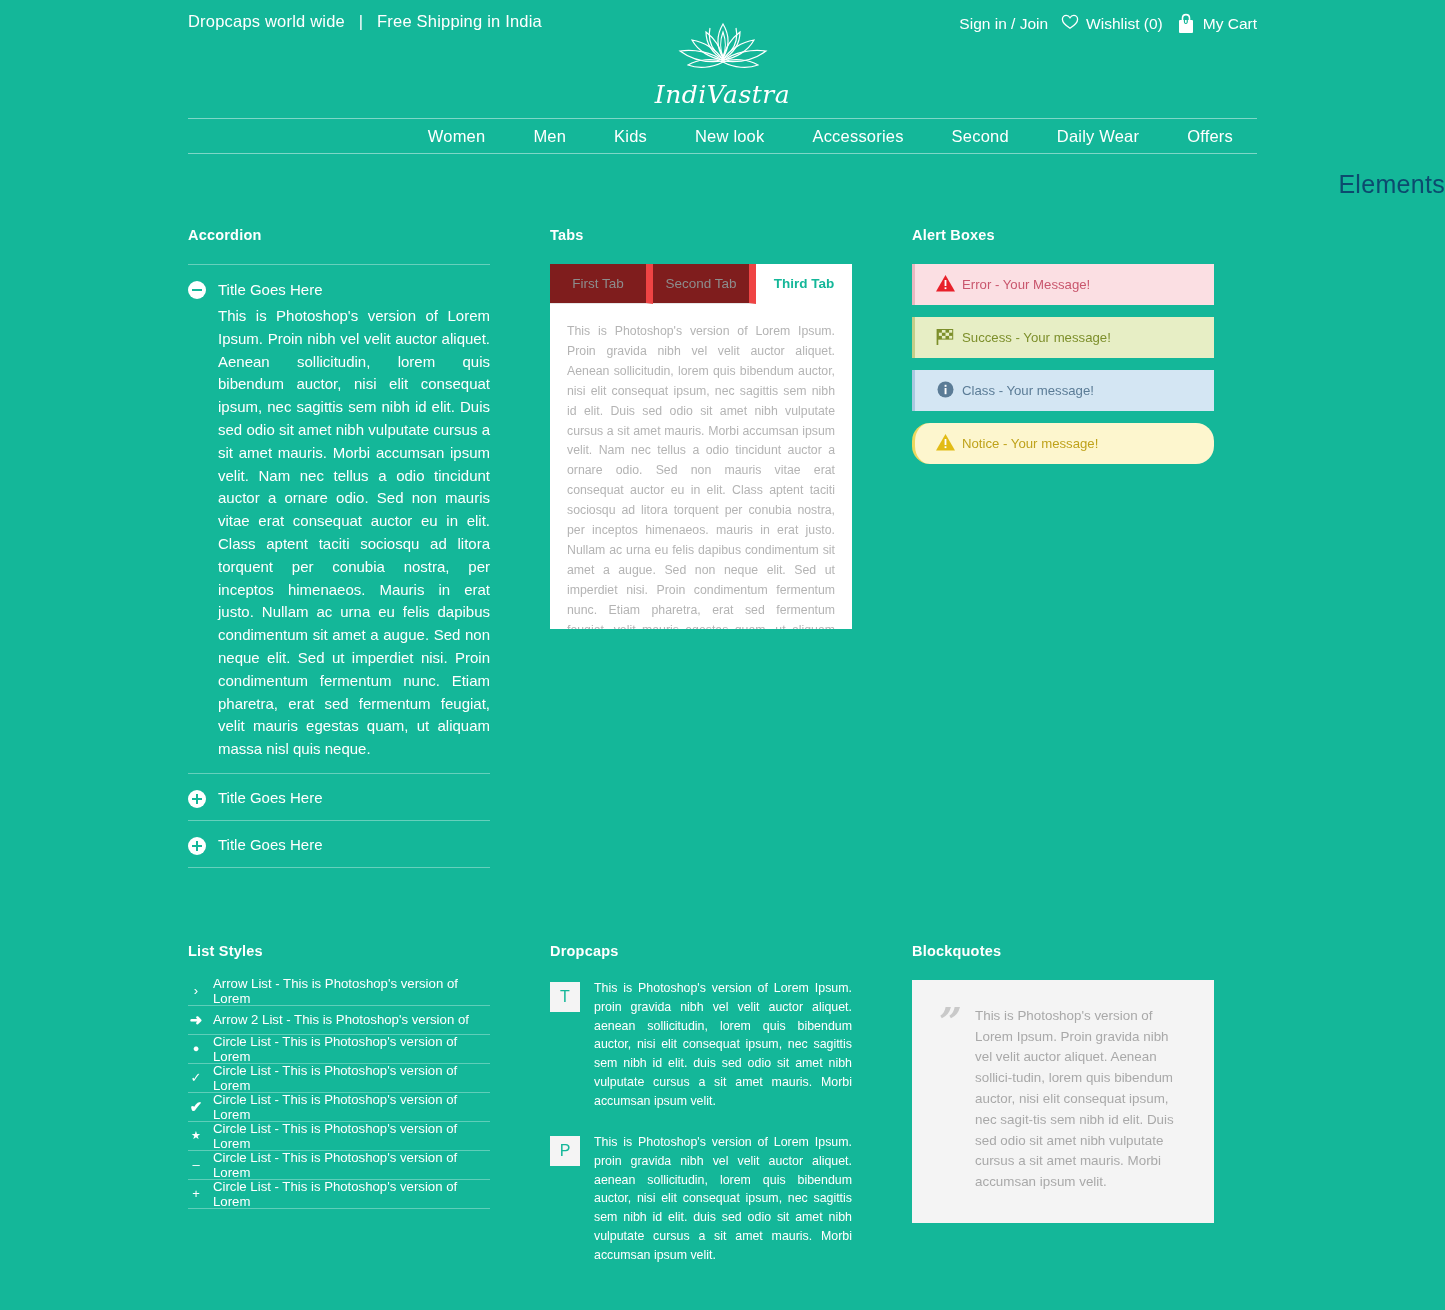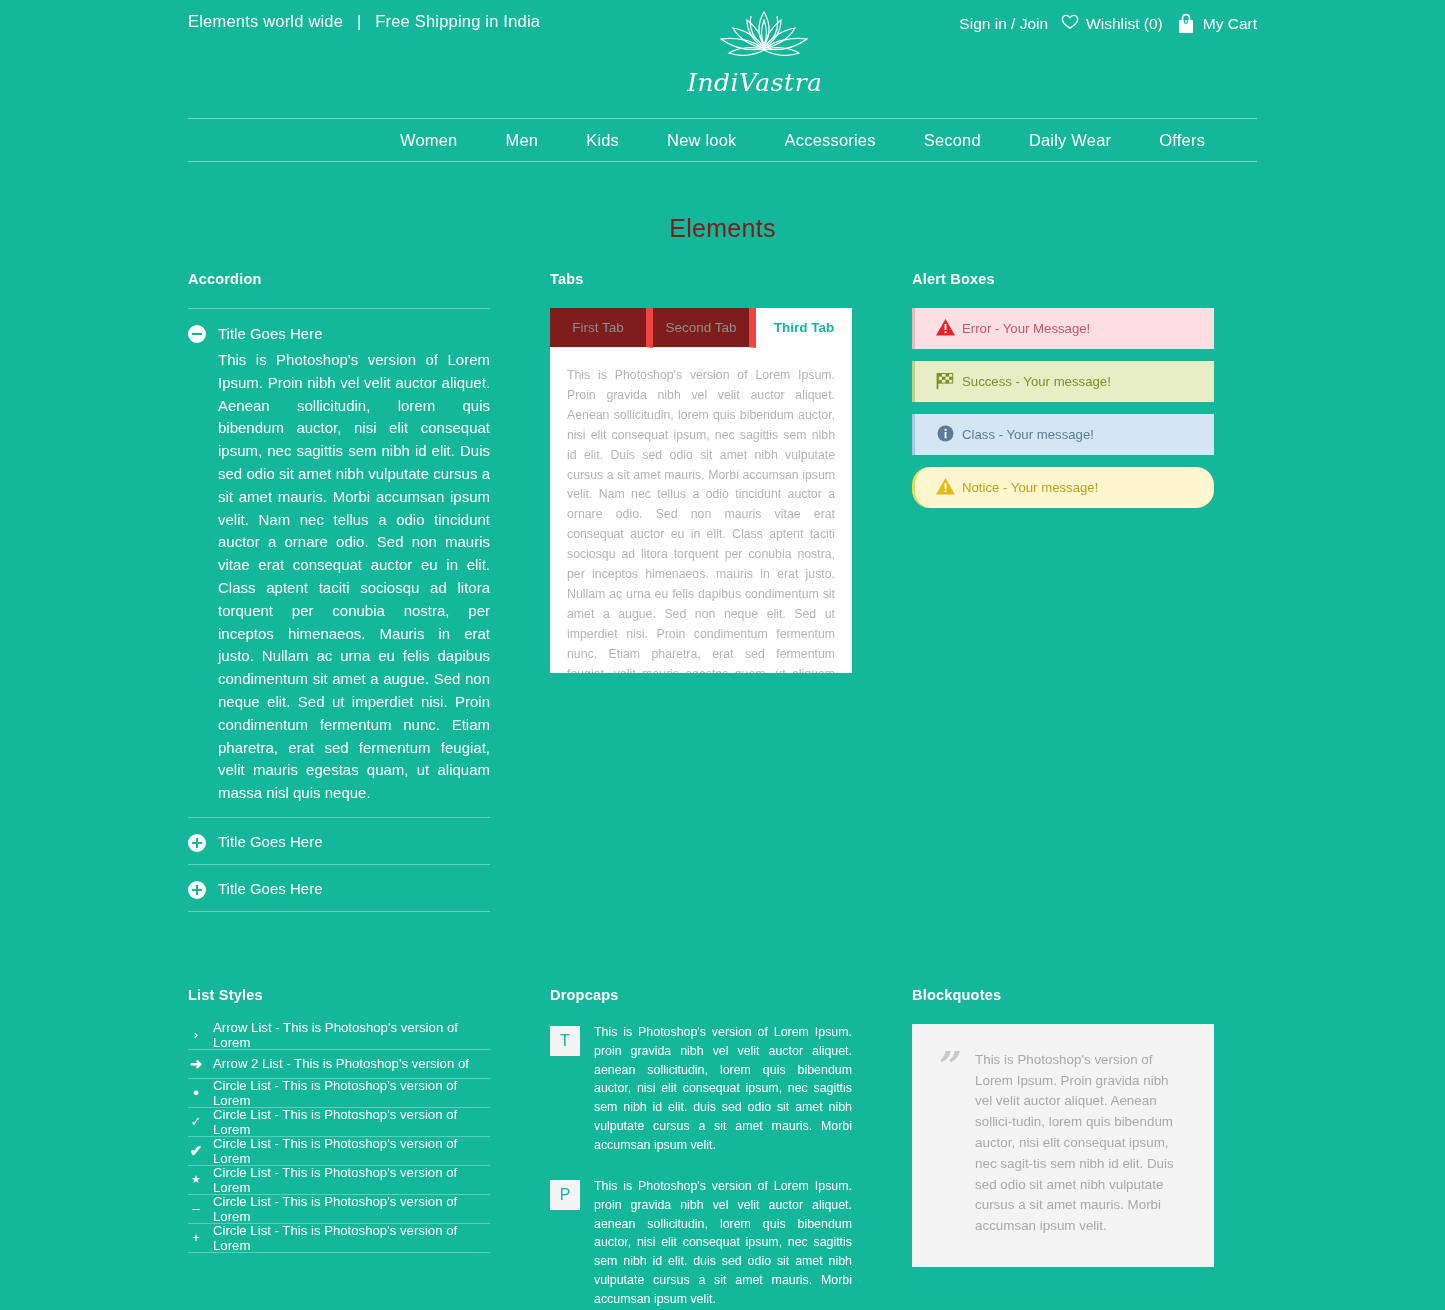--- a/index.html
+++ b/index.html
@@ -24,23 +24,23 @@
     position: absolute;
     left: 188px; top: 12px;
     font-size: 16.5px;
     color: #ffffff;
     letter-spacing: .2px;
   }
   .ship-sep { display: inline-block; padding: 0 9px; }
 
   .logo-wrap {
     position: absolute;
-    left: 50%; top: 6px;
+    left: 50%; top: 18px;
     transform: translateX(-50%);
-    text-align: right;
+    text-align: center;
     width: 200px;
   }
   .logo-mark { display: block; margin: 0 auto; }
   .logo-word {
     display: block;
     margin-top: -4px;
     font-family: "DejaVu Serif", serif;
     font-style: italic;
     font-size: 25px;
     color: #ffffff;
@@ -68,42 +68,42 @@
     font-size: 8.5px;
     font-weight: bold;
     color: #14b799;
   }
 
   
   .mainnav {
     margin: 0 188px;
     border-top: 1px solid rgba(255,255,255,.45);
     border-bottom: 1px solid rgba(255,255,255,.45);
-    height: 44px;
+    height: 36px;
     display: flex;
     align-items: center;
-    justify-content: center;
+    justify-content: flex-end;
     padding-left: 160px;
     gap: 0;
   }
   .mainnav a {
     color: #ffffff;
     font-size: 16.5px;
     text-decoration: none;
     padding: 0 24px;
     letter-spacing: .2px;
   }
 
   
   .page-title {
-    text-align: center;
-    color: #7f1d1d;
+    text-align: right;
+    color: #0c4a6e;
     font-size: 25px;
     font-weight: normal;
-    margin-top: 52px;
+    margin-top: 16px;
     letter-spacing: .3px;
   }
 
   
   .grid {
     margin: 0 188px;
     display: grid;
     grid-template-columns: 302px 302px 302px;
     column-gap: 60px;
   }
@@ -288,21 +288,21 @@
   .spacer-3 { grid-column: 1 / 2; }
 </style>
 </head>
 <body>
 
 <div class="page">
 
   <div class="topbar">
 
     <div class="ship-text">
-      <span>Elements world wide</span>
+      <span>Dropcaps world wide</span>
       <span class="ship-sep">|</span>
       <span>Free Shipping in India</span>
     </div>
 
     <div class="logo-wrap">
       <span class="logo-mark">
         <svg width="118" height="62" viewBox="0 0 118 62" fill="none" stroke="#ffffff" stroke-width="1.2">
           <path d="M59 6 C53 16 52 28 59 40 C66 28 65 16 59 6 Z"></path>
           <path d="M59 14 C56 22 56 32 59 39 C62 32 62 22 59 14 Z"></path>
           <path d="M59 41 C49 36 42 26 42 14 C50 20 57 30 59 41 Z"></path>

